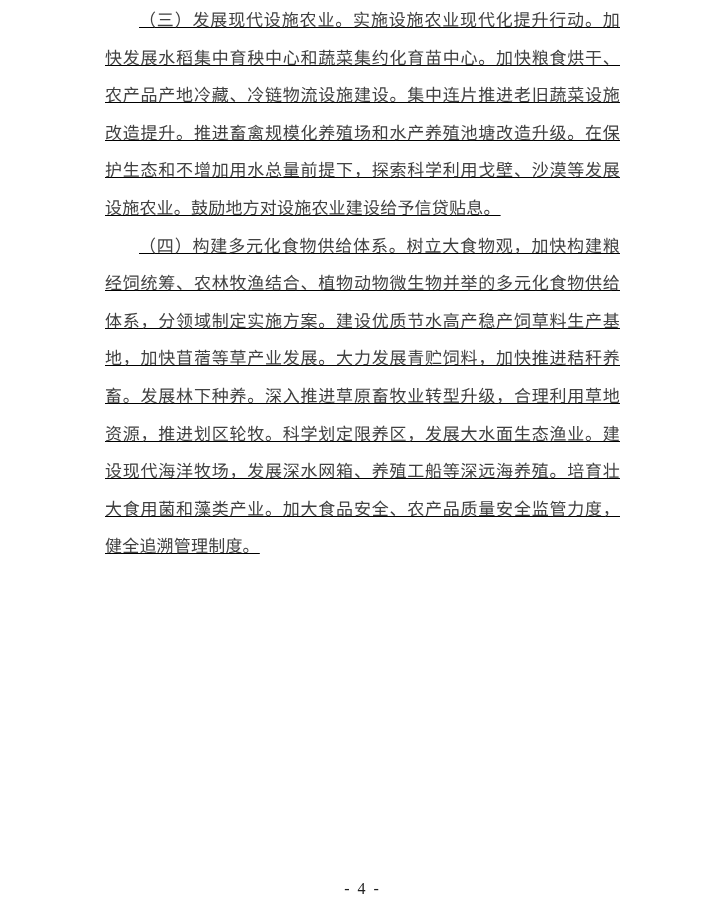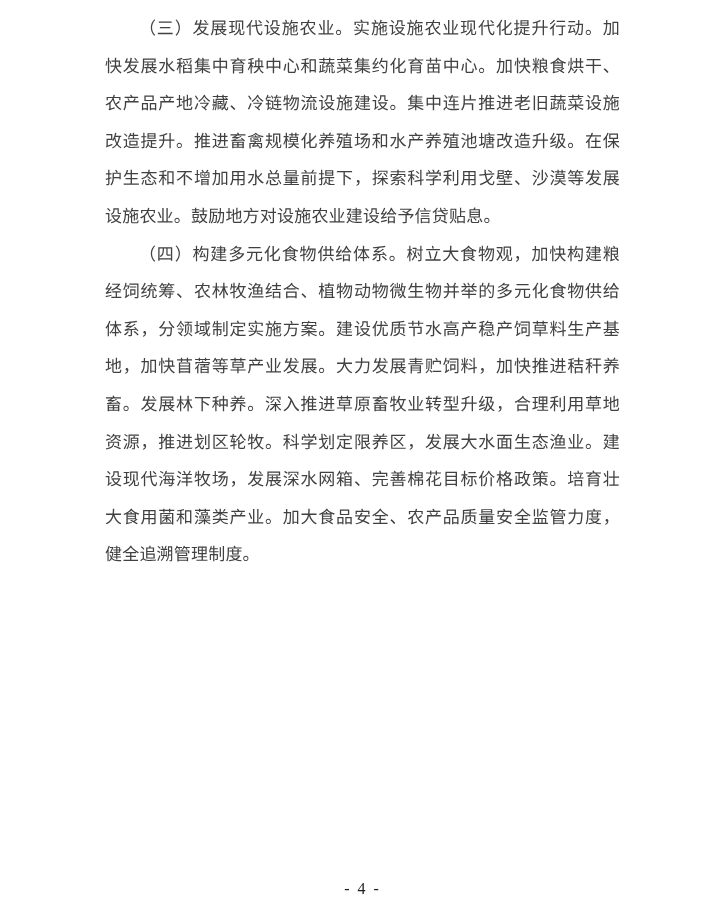--- a/index.html
+++ b/index.html
@@ -10,23 +10,24 @@
   .page {
     position: relative;
     width: 725px;
     height: 918px;
     background: #ffffff;
     overflow: hidden;
     font-family: "Liberation Serif", "DejaVu Serif", serif;
   }
   .content {
     position: absolute;
-    top: 10px;
+    top: 2px;
     left: 105px;
     width: 515px;
+    text-decoration: underline;
   }
   .content p {
     margin: 0;
     padding: 0;
     font-size: 17px;
     line-height: 37.6px;
     letter-spacing: 0.2px;
     color: #414141;
     text-align: justify;
     text-justify: inter-character;
@@ -44,16 +45,16 @@
     letter-spacing: 2px;
     font-family: "Liberation Serif", "DejaVu Serif", serif;
   }
 </style>
 </head>
 <body>
 
 <div class="page">
   <div class="content">
     <p>（三）发展现代设施农业。实施设施农业现代化提升行动。加快发展水稻集中育秧中心和蔬菜集约化育苗中心。加快粮食烘干、农产品产地冷藏、冷链物流设施建设。集中连片推进老旧蔬菜设施改造提升。推进畜禽规模化养殖场和水产养殖池塘改造升级。在保护生态和不增加用水总量前提下，探索科学利用戈壁、沙漠等发展设施农业。鼓励地方对设施农业建设给予信贷贴息。</p>
-    <p>（四）构建多元化食物供给体系。树立大食物观，加快构建粮经饲统筹、农林牧渔结合、植物动物微生物并举的多元化食物供给体系，分领域制定实施方案。建设优质节水高产稳产饲草料生产基地，加快苜蓿等草产业发展。大力发展青贮饲料，加快推进秸秆养畜。发展林下种养。深入推进草原畜牧业转型升级，合理利用草地资源，推进划区轮牧。科学划定限养区，发展大水面生态渔业。建设现代海洋牧场，发展深水网箱、完善棉花目标价格政策。培育壮大食用菌和藻类产业。加大食品安全、农产品质量安全监管力度，健全追溯管理制度。</p>
+    <p>（四）构建多元化食物供给体系。树立大食物观，加快构建粮经饲统筹、农林牧渔结合、植物动物微生物并举的多元化食物供给体系，分领域制定实施方案。建设优质节水高产稳产饲草料生产基地，加快苜蓿等草产业发展。大力发展青贮饲料，加快推进秸秆养畜。发展林下种养。深入推进草原畜牧业转型升级，合理利用草地资源，推进划区轮牧。科学划定限养区，发展大水面生态渔业。建设现代海洋牧场，发展深水网箱、养殖工船等深远海养殖。培育壮大食用菌和藻类产业。加大食品安全、农产品质量安全监管力度，健全追溯管理制度。</p>
   </div>
   <div class="page-number">- 4 -</div>
 </div>
 
 </body></html>

